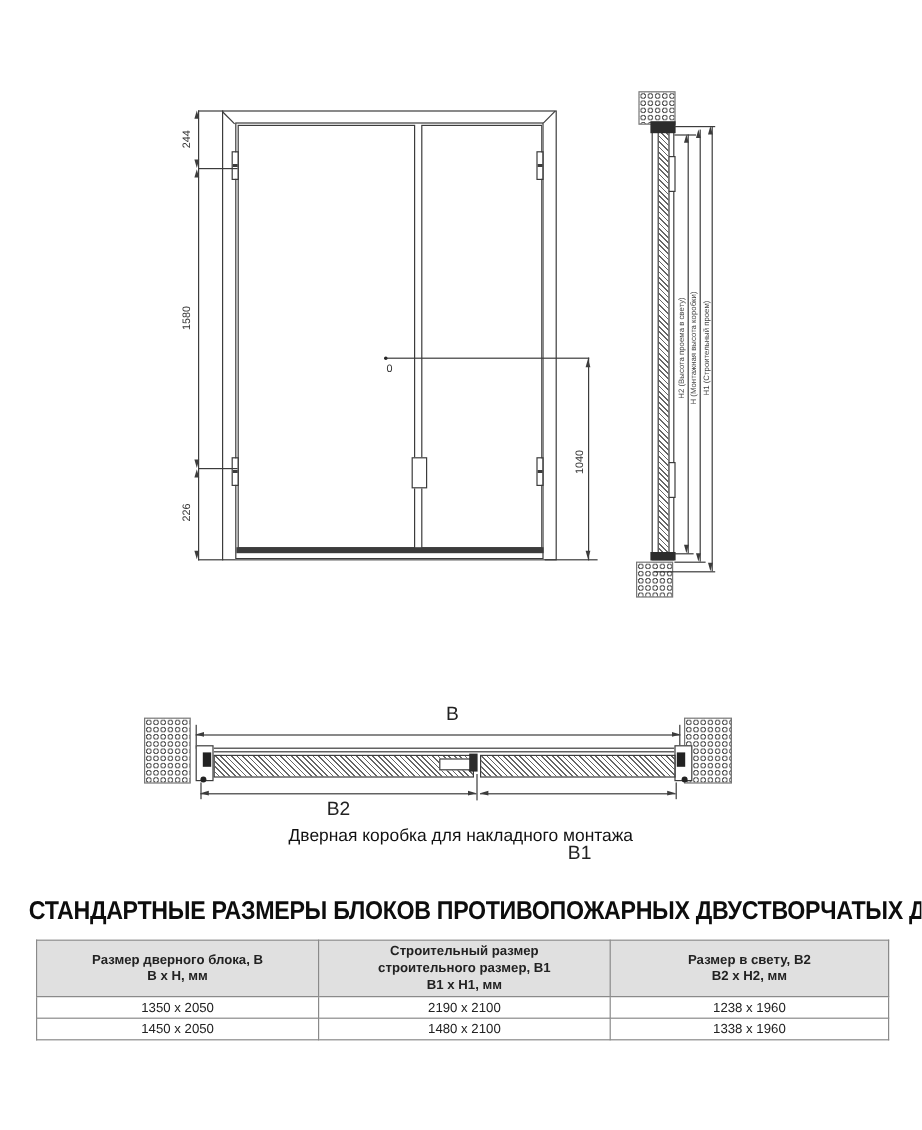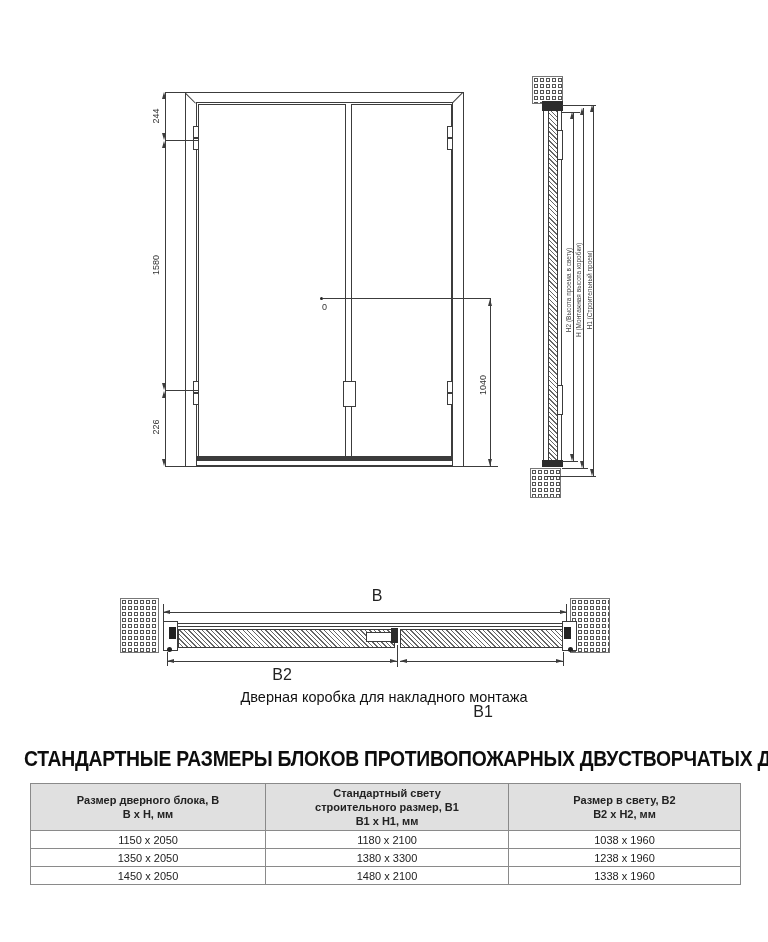--- a/index.html
+++ b/index.html
@@ -155,39 +155,34 @@
         <col style="width:243px">
         <col style="width:232px">
     </colgroup>
     <thead>
       <tr>
         <th>
           <div>Размер дверного блока, В</div>
           <div>В х Н, мм</div>
         </th>
         <th>
-          <div>Стандартный свету</div>
+          <div>Строительный размер</div>
           <div>строительного размер, В1</div>
           <div>В1 х Н1, мм</div>
         </th>
         <th>
           <div>Размер в свету, В2</div>
           <div>В2 х Н2, мм</div>
         </th>
       </tr>
     </thead>
     <tbody>
       <tr>
-        <td>1150 х 2050</td>
-        <td>1180 х 2100</td>
-        <td>1038 х 1960</td>
-      </tr>
-      <tr>
         <td>1350 х 2050</td>
-        <td>1380 х 3300</td>
+        <td>2190 х 2100</td>
         <td>1238 х 1960</td>
       </tr>
       <tr>
         <td>1450 х 2050</td>
         <td>1480 х 2100</td>
         <td>1338 х 1960</td>
       </tr>
     </tbody>
   </table>
 

